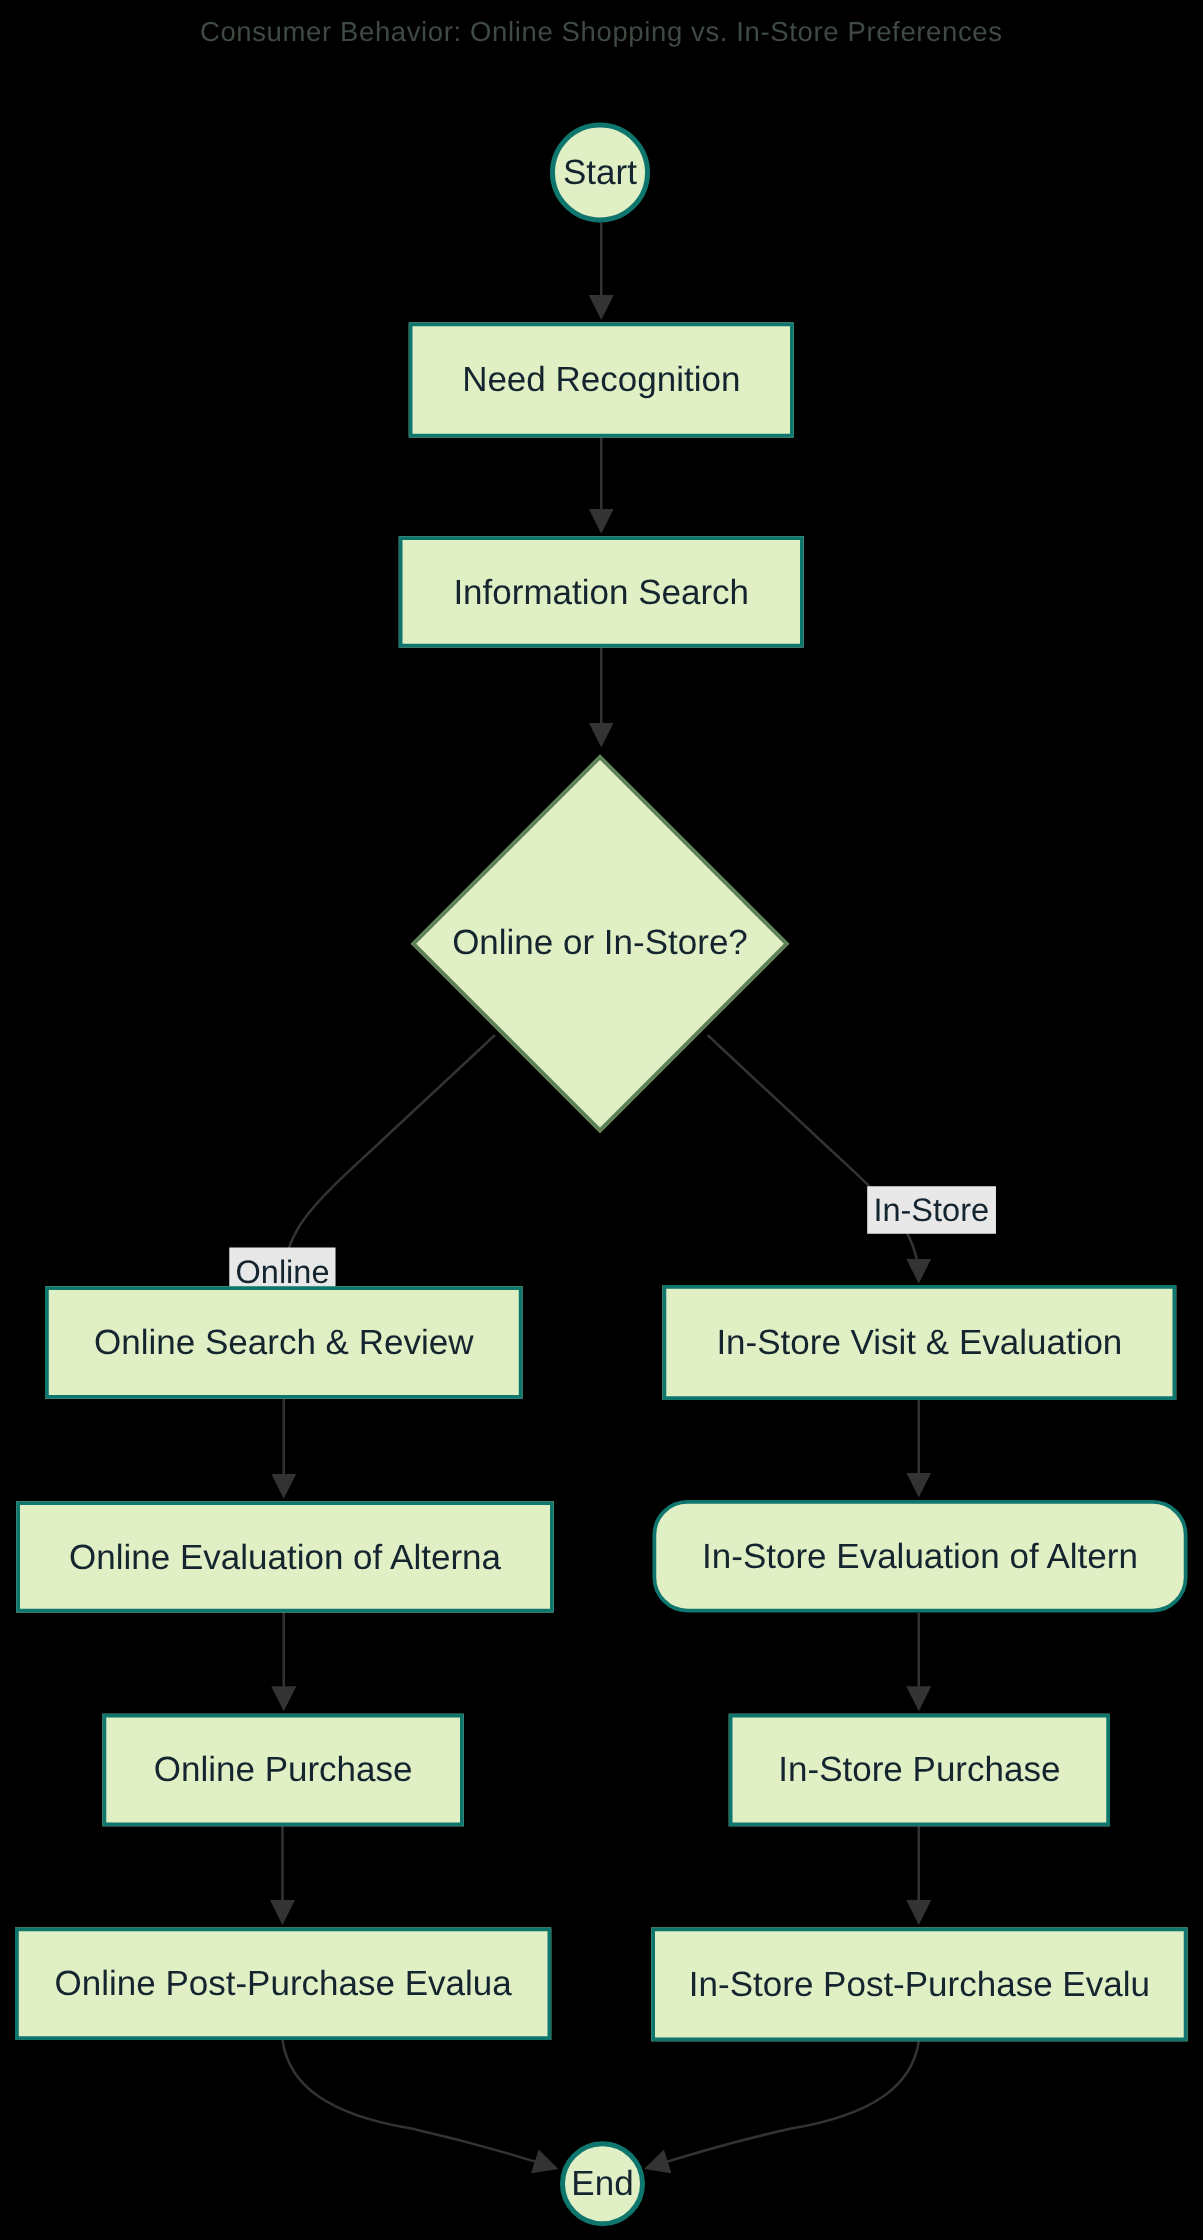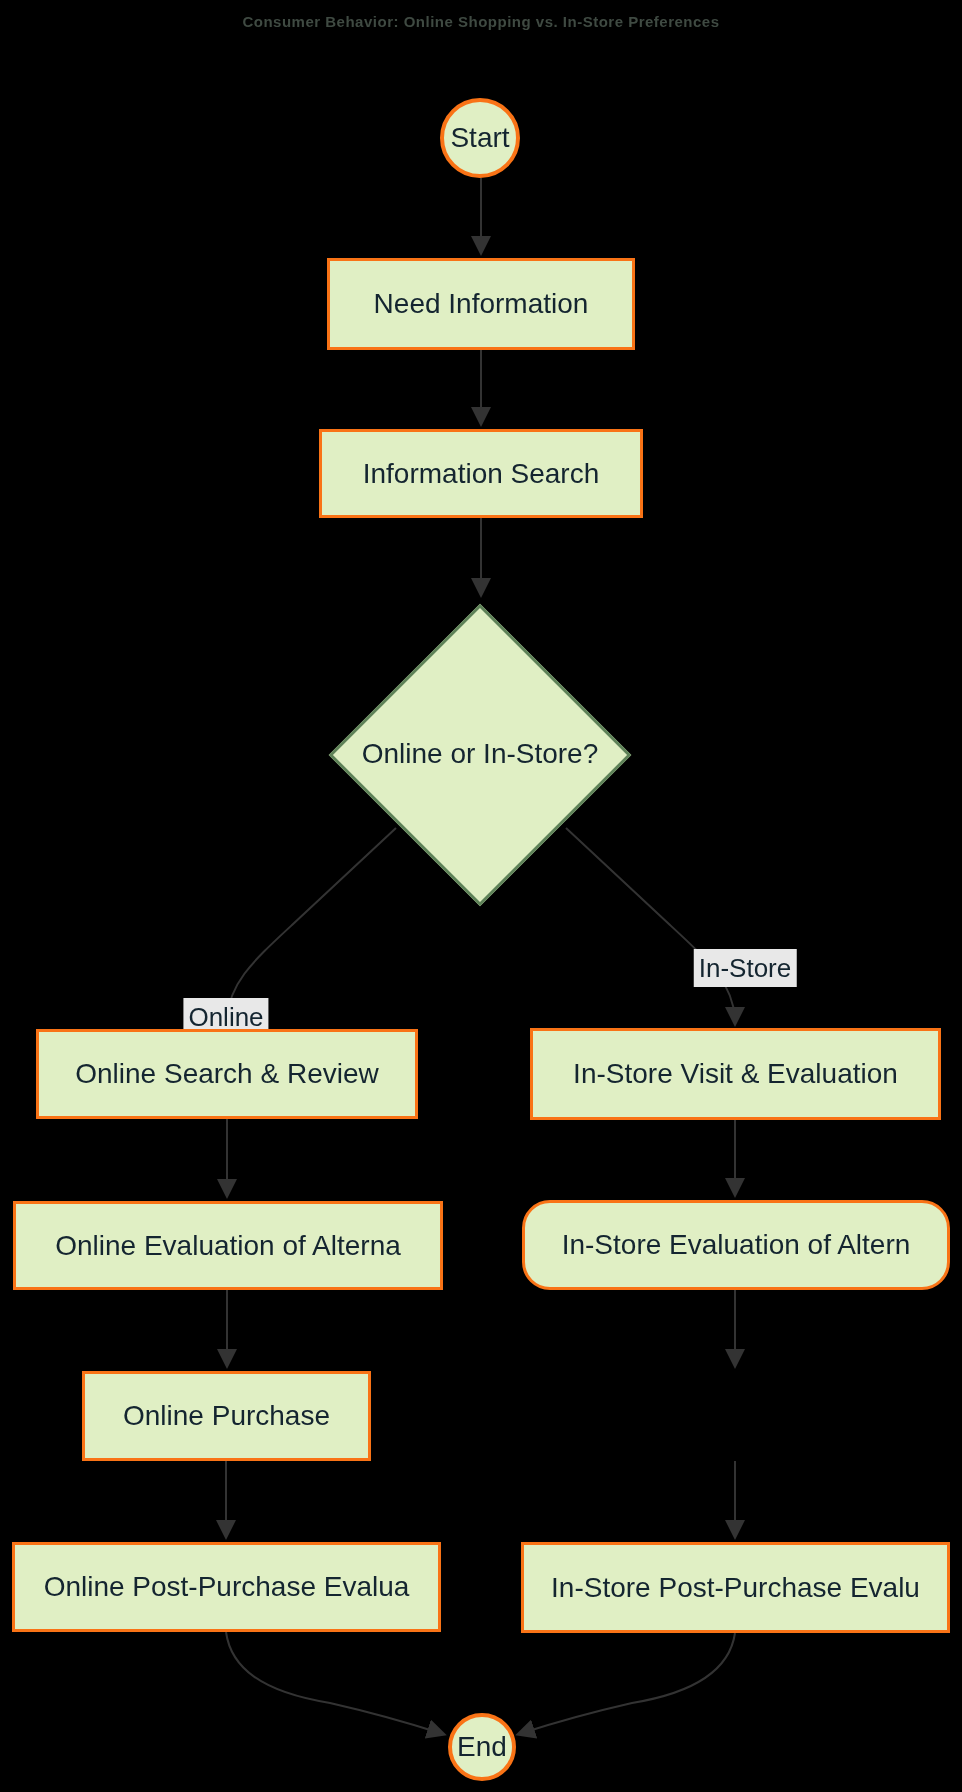--- a/index.html
+++ b/index.html
@@ -28,28 +28,28 @@
     stroke-width: 2px;
     fill: none;
   }
   .diagram-title {
     position: absolute;
     left: 0;
     top: 13px;
     width: 962px;
     text-align: center;
     color: #3f4a42;
-    font-size: 15px;
-    font-weight: bold;
+    font-size: 22px;
+    font-weight: normal;
     letter-spacing: 0.5px;
   }
   .node {
     position: absolute;
     background: #e0efc4;
-    border: 3px solid #f97316;
+    border: 3px solid #0f766e;
     box-sizing: border-box;
     display: flex;
     align-items: center;
     justify-content: center;
     color: #142530;
     font-size: 28px;
     white-space: nowrap;
     overflow: hidden;
   }
   .node.circle {
@@ -117,21 +117,21 @@
   </svg>
 
   <div class="node circle" style="left:440px;top:98px;width:80px;height:80px;">
     <span>Start</span>
   </div>
   <div class="node circle" style="left:448px;top:1713px;width:68px;height:68px;">
     <span>End</span>
   </div>
 
   <div class="node" style="left:327px;top:258px;width:308px;height:92px;">
-    <span>Need Information</span>
+    <span>Need Recognition</span>
   </div>
   <div class="node" style="left:319px;top:429px;width:324px;height:89px;">
     <span>Information Search</span>
   </div>
 
   <div class="diamond-shape"></div>
   <div class="diamond-label">Online or In-Store?</div>
 
   <div class="edge-label" style="left:226px;top:998px;">Online</div>
   <div class="edge-label" style="left:735px;top:949px;margin-left:10px;">In-Store</div>
@@ -148,17 +148,20 @@
   <div class="node" style="left:12px;top:1542px;width:429px;height:90px;">
     <span>Online Post-Purchase Evalua</span>
   </div>
 
   <div class="node" style="left:530px;top:1028px;width:411px;height:92px;">
     <span>In-Store Visit &amp; Evaluation</span>
   </div>
   <div class="node" style="left:522px;top:1200px;width:428px;height:90px;border-radius:28px;">
     <span>In-Store Evaluation of Altern</span>
   </div>
+  <div class="node" style="left:583px;top:1371px;width:305px;height:90px;">
+    <span>In-Store Purchase</span>
+  </div>
   <div class="node" style="left:521px;top:1542px;width:429px;height:91px;">
     <span>In-Store Post-Purchase Evalu</span>
   </div>
 
 </div>
 
 </body></html>

